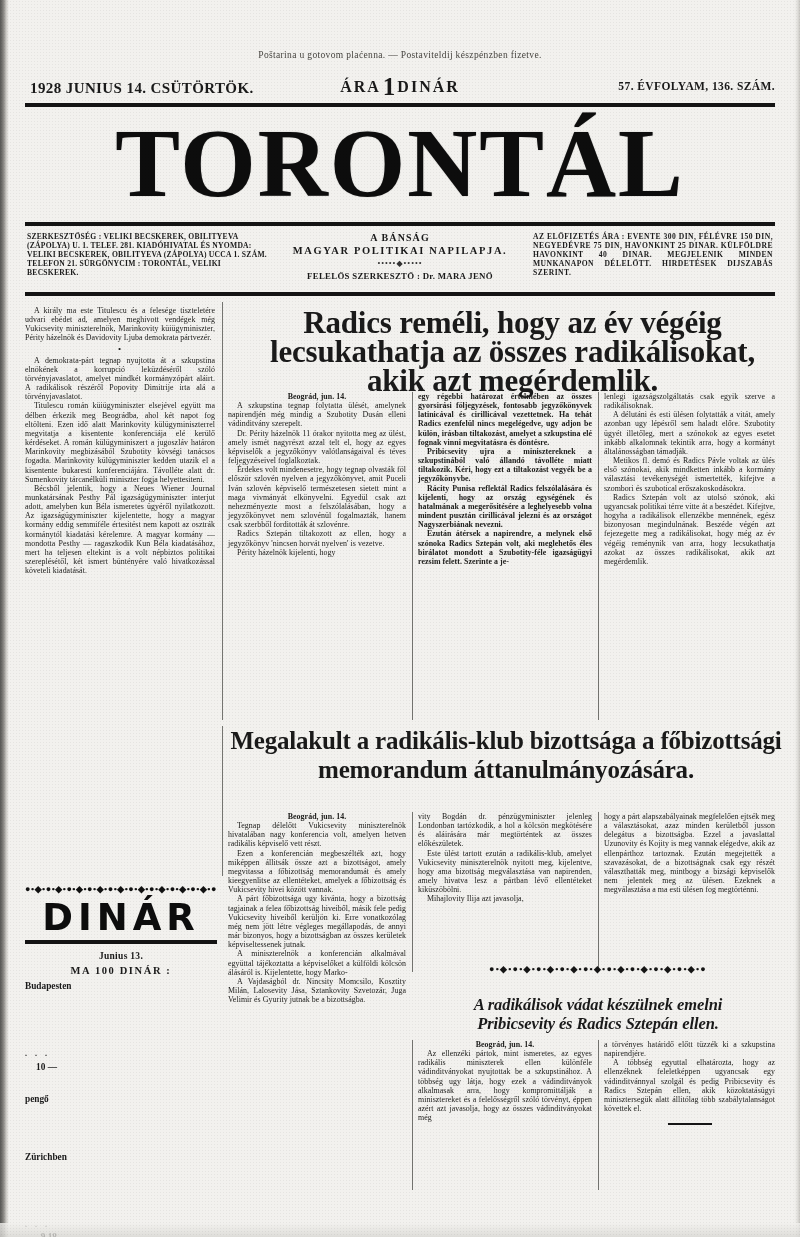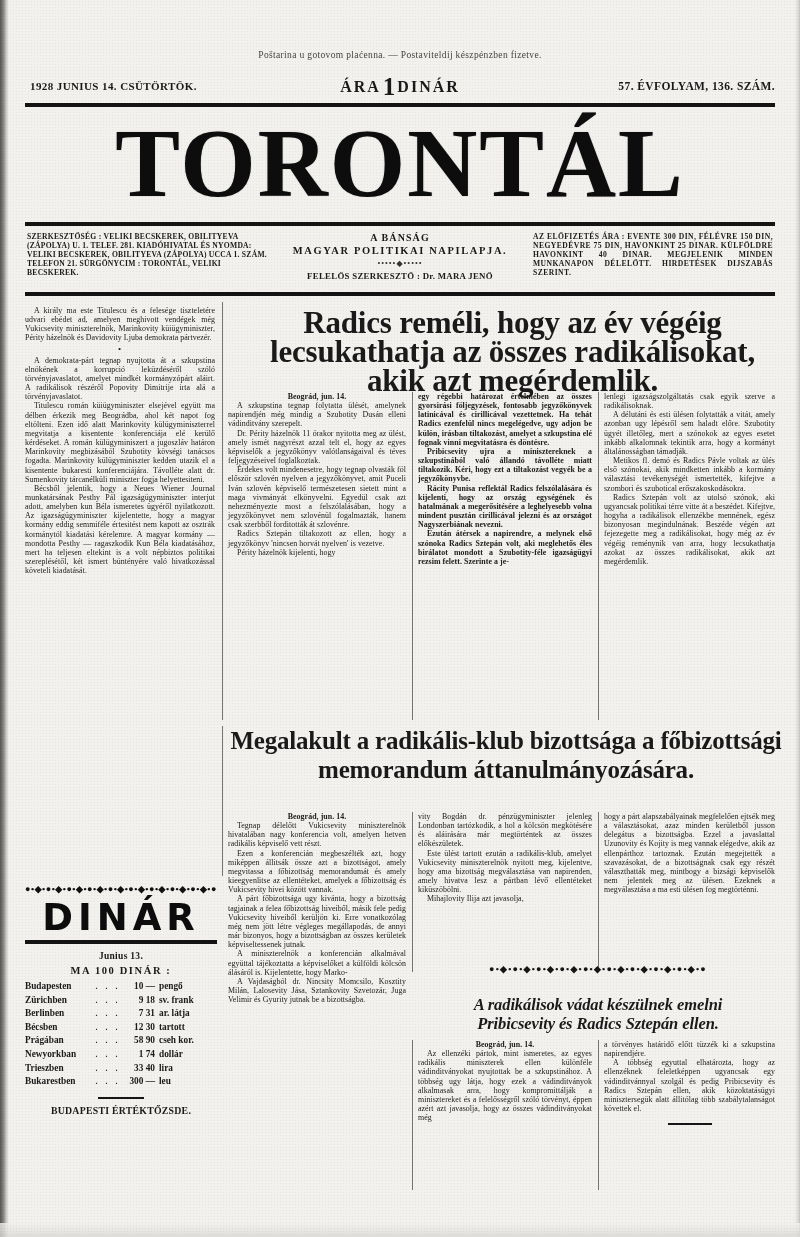--- a/index.html
+++ b/index.html
@@ -23,21 +23,21 @@
     background-size:3px 3px;}
 
   .page{position:absolute;left:0;top:0;width:800px;height:1237px;}
 
   
   .posta{
     position:absolute;left:0;top:50px;width:800px;text-align:center;
     font-size:9.5px;letter-spacing:.35px;color:#46443f;
   }
   .dateline-row{position:absolute;left:25px;top:78px;width:750px;height:24px;}
-  .issue-date{position:absolute;left:5px;top:2px;font-weight:bold;font-size:11px;letter-spacing:.4px;}
+  .issue-date{position:absolute;left:5px;top:2px;font-weight:bold;font-size:15px;letter-spacing:.4px;}
   .price-wrap{position:absolute;left:0;top:0;width:750px;text-align:center;
     font-size:16px;font-weight:bold;letter-spacing:2px;}
   .price-num{font-size:25px;line-height:16px;vertical-align:-3px;letter-spacing:0;padding:0 2px;}
   .issue-no{position:absolute;right:0;top:2px;font-weight:bold;font-size:11.5px;letter-spacing:.4px;}
 
   .rule-thick{position:absolute;left:25px;width:750px;height:4px;background:#141414;}
 
   .masthead{
     position:absolute;left:25px;top:108px;width:750px;height:112px;
     text-align:center;
@@ -93,21 +93,21 @@
   
   .tozsde{position:absolute;left:25px;top:884px;width:192px;}
   .tozsde-top-rule{font-size:9px;letter-spacing:.5px;text-align:center;line-height:10px;
     color:#111;font-weight:bold;overflow:hidden;white-space:nowrap;}
   .tozsde-title{font-family:"DejaVu Sans", sans-serif;
     font-size:37px;line-height:40px;font-weight:bold;letter-spacing:5px;
     text-align:center;color:#0d0d0d;margin-top:4px;}
   .tozsde-underline{height:4px;background:#141414;margin-top:2px;}
   .tozsde-date{text-align:center;font-size:9.5px;font-weight:bold;margin-top:7px;letter-spacing:.3px;}
   .tozsde-sub{text-align:center;font-size:10.5px;font-weight:bold;letter-spacing:1.6px;margin-top:4px;}
-  .fx-row{display:flex;align-items:baseline;font-size:9.3px;line-height:12.6px;font-weight:bold;}
+  .fx-row{display:flex;align-items:baseline;font-size:9.3px;line-height:12.6px;font-weight:bold;flex-direction:column;}
   .fx-city{width:68px;flex:0 0 68px;}
   .fx-dots{flex:1 1 auto;overflow:hidden;white-space:nowrap;letter-spacing:3px;font-weight:bold;
     text-align:center;color:#222;font-size:8px;}
   .fx-val{width:32px;flex:0 0 32px;text-align:right;padding-right:4px;}
   .fx-cur{width:58px;flex:0 0 58px;text-align:left;}
   .short-rule{width:46px;height:2px;background:#151515;margin:8px auto 6px auto;}
   .ert-title{text-align:center;font-size:9.8px;font-weight:bold;letter-spacing:.25px;margin-bottom:2px;}
   .ert-body{text-align:justify;font-size:8.9px;line-height:10.6px;font-weight:bold;text-indent:9px;}
 
   .short-rule2{width:44px;height:2px;background:#151515;margin:10px auto 0 auto;}

